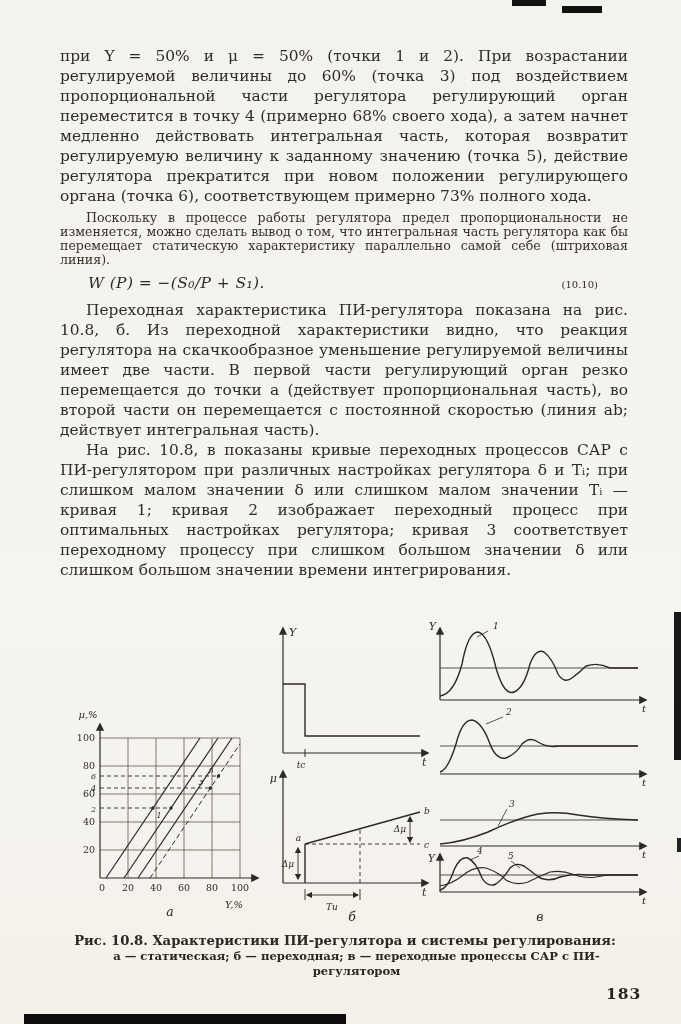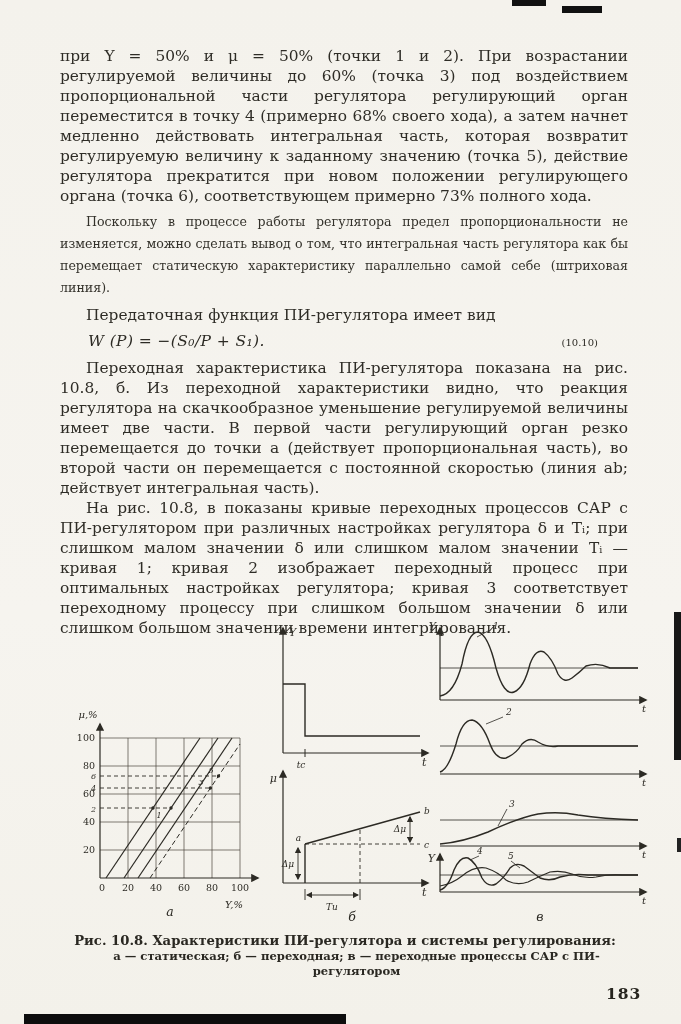--- a/index.html
+++ b/index.html
@@ -17,21 +17,21 @@
   .art-bottom{left:24px;top:1014px;width:322px;height:10px;background:#0d0d0d;}
 
   .text-col{position:absolute;left:60px;top:46px;width:568px;}
   .text-col p{margin:0;}
   .body-p{
     font-size:15.4px;line-height:20px;text-align:justify;
     color:#2e2c26;
   }
   .indent{text-indent:26px;}
   .petit{
-    font-size:12.6px;line-height:22px;text-align:justify;
+    font-size:12.6px;line-height:14px;text-align:justify;
     margin-top:5px !important;color:#33312a;
   }
   .after-petit{margin-top:6px !important;}
   .formula-row{
     display:flex;justify-content:space-between;align-items:baseline;
     margin:7px 30px 8px 28px;
   }
   .formula{font-style:italic;font-size:15.5px;letter-spacing:.4px;}
   .formula-num{font-style:normal;font-size:10px;}
 
@@ -60,21 +60,20 @@
 
   <div class="artifact art-top1"></div>
   <div class="artifact art-top2"></div>
   <div class="artifact art-right"></div>
   <div class="artifact art-right2"></div>
   <div class="artifact art-bottom"></div>
 
   <div class="text-col">
     <p class="body-p">при Y = 50% и μ = 50% (точки 1 и 2). При возрастании регулируемой величины до 60% (точка 3) под воздействием пропорциональной части регулятора регулирующий орган переместится в точку 4 (примерно 68% своего хода), а затем начнет медленно действовать интегральная часть, которая возвратит регулируемую величину к заданному значению (точка 5), действие регулятора прекратится при новом положении регулирующего органа (точка 6), соответствующем примерно 73% полного хода.</p>
     <p class="petit indent">Поскольку в процессе работы регулятора предел пропорциональности не изменяется, можно сделать вывод о том, что интегральная часть регулятора как бы перемещает статическую характеристику параллельно самой себе (штриховая линия).</p>
-    <p class="body-p indent after-petit">Передаточная функция ПИ-регулятора имеет вид</p>
     <div class="formula-row">
       <span class="formula">W (P) = −(S₀/P + S₁).</span>
       <span class="formula-num">(10.10)</span>
     </div>
     <p class="body-p indent">Переходная характеристика ПИ-регулятора показана на рис. 10.8, б. Из переходной характеристики видно, что реакция регулятора на скачкообразное уменьшение регулируемой величины имеет две части. В первой части регулирующий орган резко перемещается до точки a (действует пропорциональная часть), во второй части он перемещается с постоянной скоростью (линия ab; действует интегральная часть).</p>
     <p class="body-p indent">На рис. 10.8, в показаны кривые переходных процессов САР с ПИ-регулятором при различных настройках регулятора δ и Tᵢ; при слишком малом значении δ или слишком малом значении Tᵢ — кривая 1; кривая 2 изображает переходный процесс при оптимальных настройках регулятора; кривая 3 соответствует переходному процессу при слишком большом значении δ или слишком большом значении времени интегрирования.</p>
   </div>
 
   <div class="figure">
     <svg width="590" height="312" viewBox="0 0 590 312">

